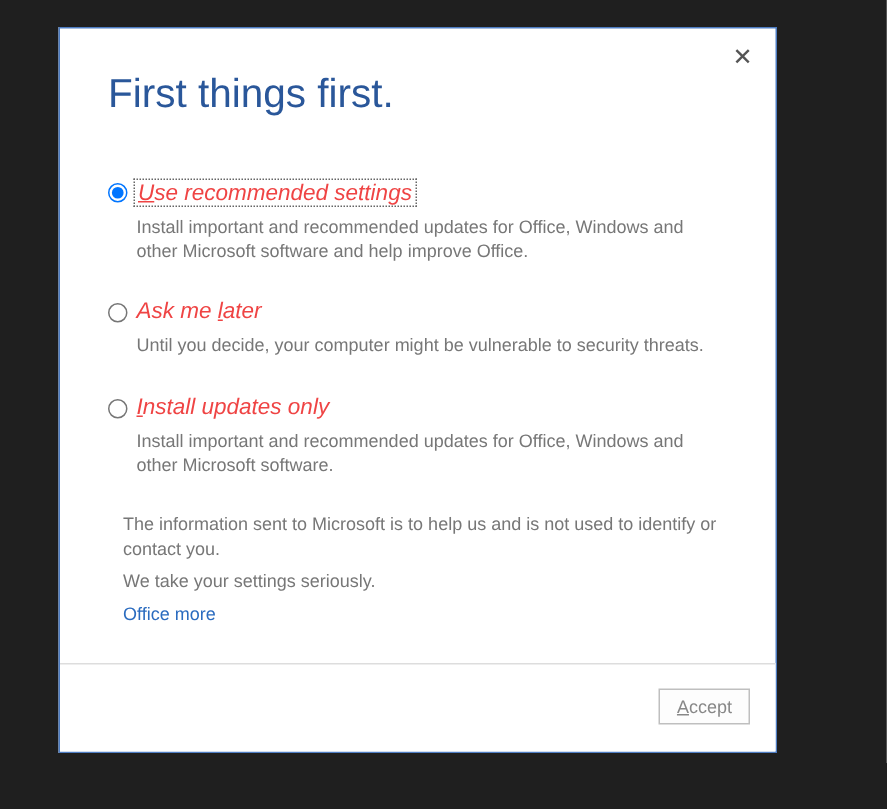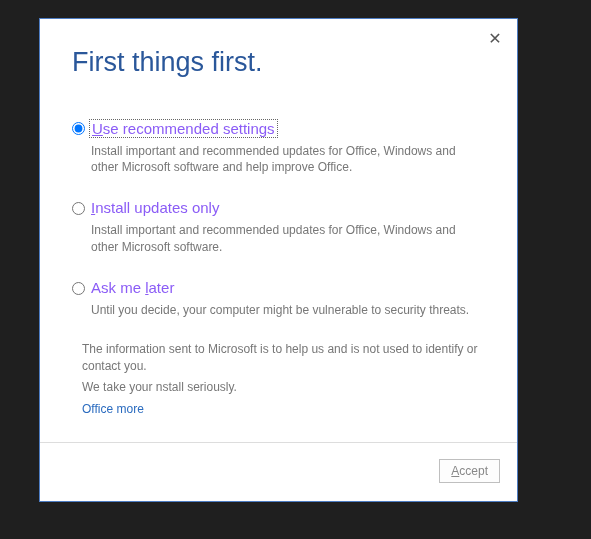--- a/index.html
+++ b/index.html
@@ -2,21 +2,21 @@
 <html><head>
 <meta charset="utf-8">
 <style>
   html,body{margin:0;padding:0;width:591px;height:539px;background:#1f1f1f;font-family:"Segoe UI",Arial,sans-serif;}
   .dialog{position:absolute;left:39px;top:18px;width:479px;height:484px;background:#fff;border:1px solid #4d7cc2;box-sizing:border-box;}
   .close{position:absolute;top:10px;right:12px;width:20px;height:20px;text-align:center;line-height:20px;font-size:16px;color:#555;cursor:pointer;font-family:Arial,sans-serif;}
   .title{position:absolute;left:32px;top:28px;font-size:27px;font-weight:300;color:#2a579a;}
   .options{position:absolute;left:32px;top:100px;width:410px;}
   .opt{position:relative;margin-bottom:24px;}
   .opt input[type=radio]{position:absolute;left:0;top:3px;margin:0;width:13px;height:13px;}
-  .opt-label{margin-left:19px;font-size:15px;color:#8b5cf6;display:inline-block;}
+  .opt-label{margin-left:19px;font-size:15px;color:#ef4444;display:inline-block;font-style:italic;}
   .opt-label.focused{border:1px dotted #666;padding:0 2px;margin-left:17px;}
   .opt-label .ul{text-decoration:underline;}
   .opt-desc{margin:5px 0 0 19px;font-size:12px;color:#777;line-height:1.35;max-width:390px;}
   .footer-text{position:absolute;left:42px;top:322px;width:410px;font-size:12px;color:#777;line-height:1.4;}
   .footer-text .line2{margin-top:4px;}
   .learn{display:block;margin-top:6px;color:#2a6bbf;font-size:12px;cursor:pointer;}
   .btnbar{position:absolute;left:0;right:0;bottom:0;height:58px;border-top:1px solid #ddd;background:#fff;padding-left:18px;}
   .accept{position:absolute;right:17px;bottom:18px;height:24px;padding:0 11px;font-size:12px;color:#888;background:#fdfdfd;border:1px solid #bfbfbf;cursor:default;}
   .accept .ul{text-decoration:underline;}
 </style>
@@ -31,40 +31,40 @@
 
     <div class="opt">
       <input type="radio" name="choice" id="r0" checked="" style="">
       <span class="opt-label focused" id="l0">
         <span class="ul">U</span><span>se recommended settings</span>
       </span>
       <div class="opt-desc">Install important and recommended updates for Office, Windows and other Microsoft software and help improve Office.</div>
     </div>
 
     <div class="opt">
+      <input type="radio" name="choice" id="r2" style="">
+      <span class="opt-label" id="l2">
+        <span>Ask me </span><span class="ul">l</span><span>ater</span>
+      </span>
+      <div class="opt-desc">Until you decide, your computer might be vulnerable to security threats.</div>
+    </div>
+
+    <div class="opt">
       <input type="radio" name="choice" id="r1" style="">
       <span class="opt-label" id="l1">
         <span class="ul">I</span><span>nstall updates only</span>
       </span>
       <div class="opt-desc">Install important and recommended updates for Office, Windows and other Microsoft software.</div>
     </div>
 
-    <div class="opt">
-      <input type="radio" name="choice" id="r2" style="">
-      <span class="opt-label" id="l2">
-        <span>Ask me </span><span class="ul">l</span><span>ater</span>
-      </span>
-      <div class="opt-desc">Until you decide, your computer might be vulnerable to security threats.</div>
-    </div>
-
   </div>
 
   <div class="footer-text">
     <div>The information sent to Microsoft is to help us and is not used to identify or contact you.</div>
-    <div class="line2">We take your nstall seriously.</div>
+    <div class="line2">We take your settings seriously.</div>
     <span class="learn">Office more</span>
   </div>
 
   <div class="btnbar">
     <button class="accept" disabled="">
       <span class="ul">A</span><span>ccept</span>
     </button>
   </div>
 </div>
 

